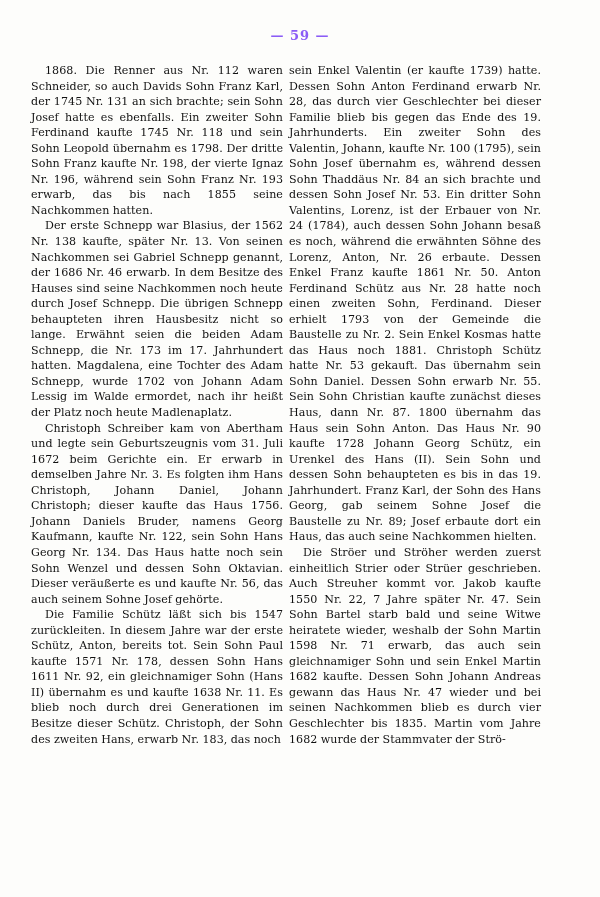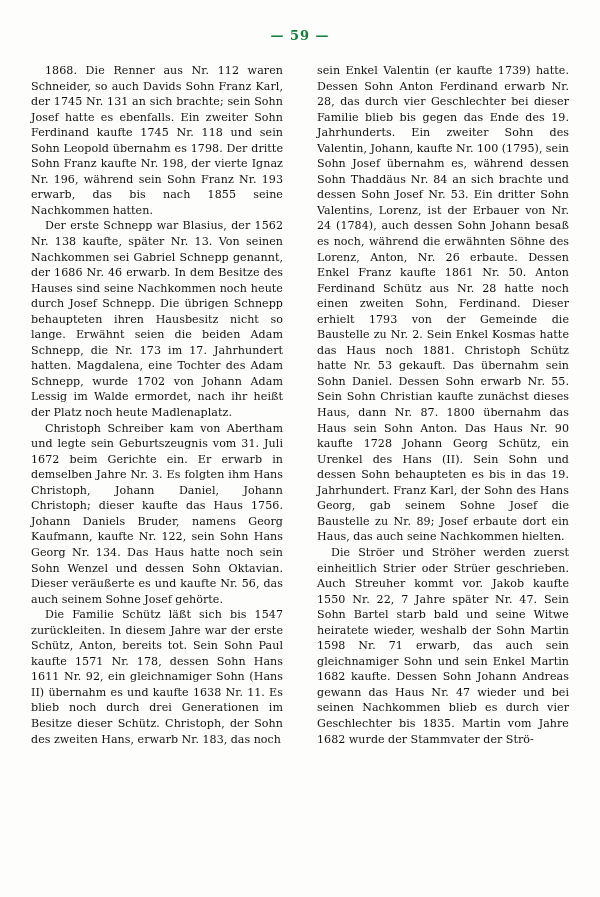--- a/index.html
+++ b/index.html
@@ -23,26 +23,25 @@
     background: #fdfdfb;
   }
   .page-header {
     text-align: center;
     font-family: "DejaVu Serif", serif;
     font-weight: bold;
     font-size: 13px;
     letter-spacing: 1px;
     padding-top: 28px;
     padding-bottom: 6px;
-    color: #15803d;
+    color: #8b5cf6;
   }
   .columns {
     display: flex;
     flex-direction: row;
-    justify-content: space-between;
     padding: 14px 31px 0 31px;
     box-sizing: border-box;
     height: 830px;
   }
   .col {
     width: 255px;
     box-sizing: border-box;
   }
   .col-left { padding-right: 3px; }
   .col-right { padding-left: 3px; }

